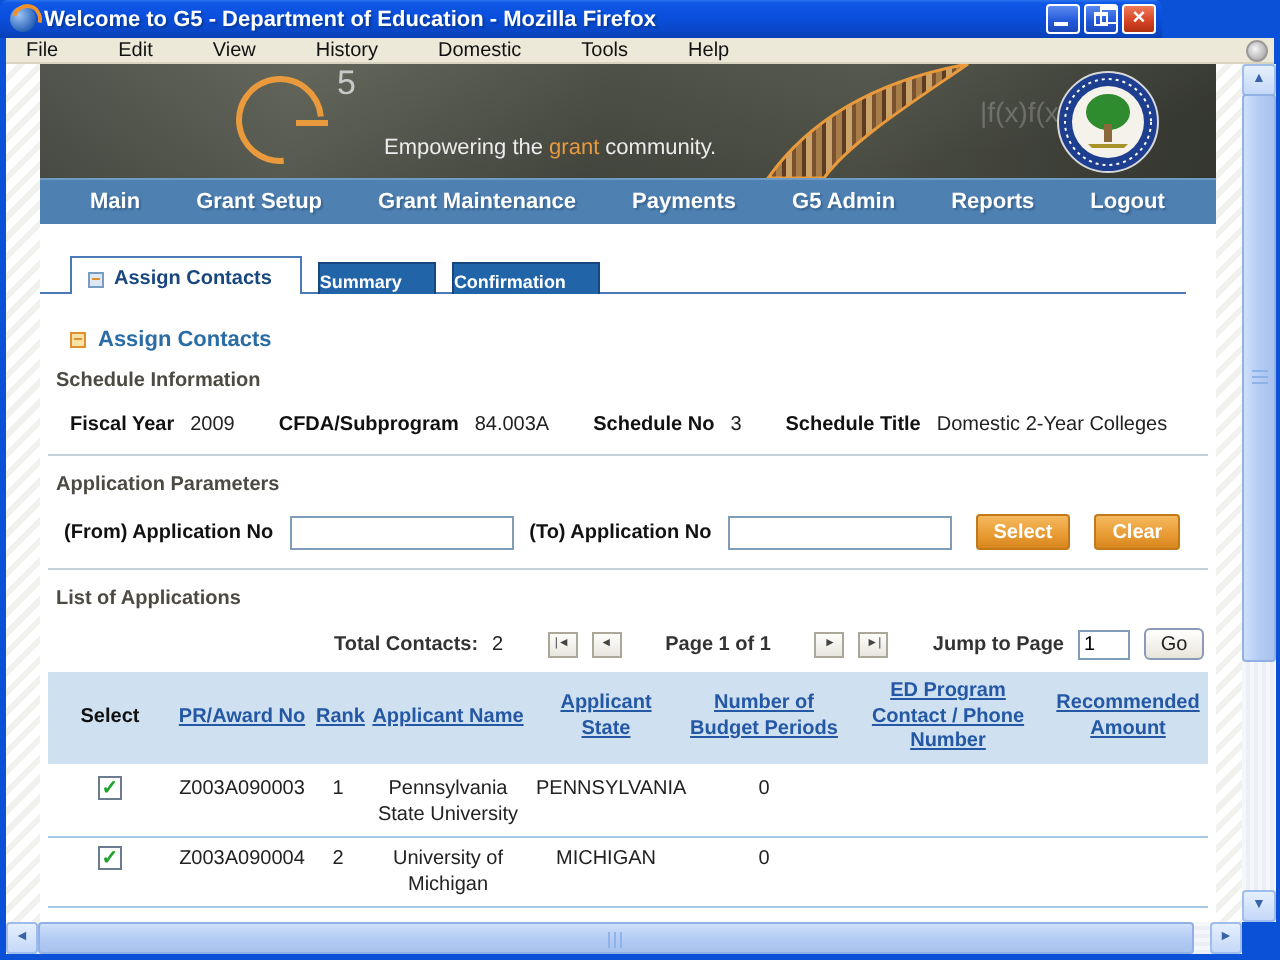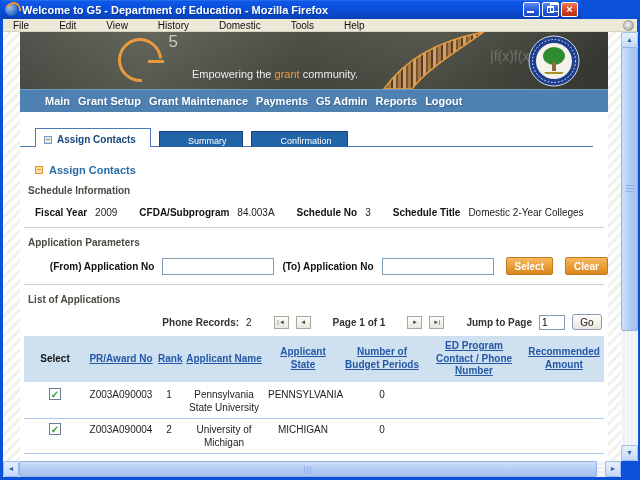--- a/index.html
+++ b/index.html
@@ -52,45 +52,45 @@
   .glogo .gbar { position:absolute; right:-2px; top:22px; width:16px; height:3px; background:#e89a3c; }
   .glogo .gfive { position:absolute; right:-16px; top:-6px; color:#c9c9c9; font-size:17px; font-weight:300; }
   .tagline { position:absolute; left:172px; top:36px; color:#ececec; font-size:11px; }
   .tagline .hl { color:#e89a3c; }
   .crescent { position:absolute; left:358px; top:0; }
   .formula { position:absolute; left:470px; top:16px; color:rgba(255,255,255,.22); font-size:14px; }
   .seal { position:absolute; left:508px; top:3px; }
 
   
   .navbar { width:588px; height:23px; background:#4e80b2; display:flex; align-items:center;
-    gap:8px; padding-left:25px; border-top:1px solid #6f9cc6; }
+    gap:28px; padding-left:25px; border-top:1px solid #6f9cc6; }
   .nav-item { color:#fff; font-weight:bold; font-size:11px; text-shadow:1px 1px 1px #3a6590; white-space:nowrap; }
 
   
   .page { padding:0 0 8px 0; }
   .icon-sq { display:inline-block; width:8px; height:8px; border:1px solid #e0912e; background:#f8e2a8;
     margin-right:6px; position:relative; top:0px; }
   .icon-sq::after { content:""; position:absolute; left:1px; top:2px; width:4px; height:1px; background:#e0912e; }
   .page-title { margin:11px 0 0 15px; color:#2a6ca5; font-weight:bold; font-size:11px; display:flex; align-items:center; }
   .tabs { margin:16px 0 0 15px; display:flex; align-items:flex-end; position:relative; height:19px; }
   .tabs::after { content:""; position:absolute; left:-15px; right:-573px; bottom:0; height:1px; background:#4a7ab5; width:573px; }
   .tab { position:relative; z-index:2; }
   .tab.active { background:#fff; border:1px solid #4a7ab5; border-bottom:none; height:19px;
     padding:3px 14px 0 8px; font-weight:bold; color:#17477e; font-size:10px; display:flex; align-items:center; }
   .tab.active .tab-icon { width:8px; height:8px; border:1px solid #7a9cc0; background:#dce8f4; margin-right:5px; position:relative; }
   .tab.active .tab-icon::after { content:""; position:absolute; left:1px; top:2px; width:4px; height:1px; background:#e0912e; }
   .tab.inactive { background:#2264a8; border:1px solid #17477e; border-bottom:none; height:16px;
-    padding:2px 16px 0 28px; color:#fff; font-size:9px; margin-left:8px; display:flex; align-items:center; }
+    padding:2px 16px 0 0; color:#fff; font-size:9px; margin-left:8px; display:flex; align-items:center;font-weight:bold; }
   .section-head { margin:17px 0 0 15px; color:#2a6ca5; font-weight:bold; font-size:11px; display:flex; align-items:center; }
   .sub-head { margin:9px 0 0 8px; color:#4d4a43; font-weight:bold; font-size:10px; }
   .fields-row { margin:11px 0 0 15px; display:flex; gap:8px; align-items:baseline; }
   .fields-row .lbl { font-weight:bold; color:#111;text-align:right; }
   .fields-row .val { color:#222; margin-right:14px; }
   .divider { height:1px; background:#c6d0da; margin:9px 4px 0 4px; }
-  .form-row { margin:9px 0 0 12px; display:flex; align-items:center; gap:8px;justify-content:flex-end; }
+  .form-row { margin:9px 0 0 12px; display:flex; align-items:center; gap:8px; }
   .form-row .lbl { font-weight:bold; color:#111; }
   .txt-input { width:112px; height:17px; border:1px solid #7f9db9; background:#fff; font-size:10px; padding:0 2px; font-family:"Liberation Sans",sans-serif; }
   .btn-orange { height:18px; padding:0 8px; background:linear-gradient(180deg,#f5b95e,#e89a33 60%,#d8861e);
     border:1px solid #c2791a; border-radius:2px; color:#fff; font-weight:bold; font-size:10px;
     font-family:"Liberation Sans",sans-serif; margin-left:4px; }
 
   
   .pager { display:flex; align-items:center; margin:7px 6px 0 0; justify-content:flex-end; gap:7px; height:20px; }
   .pager .plabel { font-weight:bold; color:#333; }
   .pager-btn { width:15px; height:13px; font-size:6px; line-height:10px; text-align:center;
@@ -251,21 +251,21 @@
           <input class="txt-input" type="text" value="" style="">
           <button class="btn-orange">Select</button>
           <button class="btn-orange">Clear</button>
         </div>
 
         <div class="divider"></div>
 
         <div class="sub-head">List of Applications</div>
 
         <div class="pager">
-          <span class="plabel">Phone Records:</span>
+          <span class="plabel">Total Contacts:</span>
           <span>2</span>
           <span class="gap"></span>
           <button class="pager-btn">|◄</button>
           <button class="pager-btn">◄</button>
           <span class="gap"></span>
           <span class="plabel">Page 1 of 1</span>
           <span class="gap"></span>
           <button class="pager-btn">►</button>
           <button class="pager-btn">►|</button>
           <span class="gap"></span>

